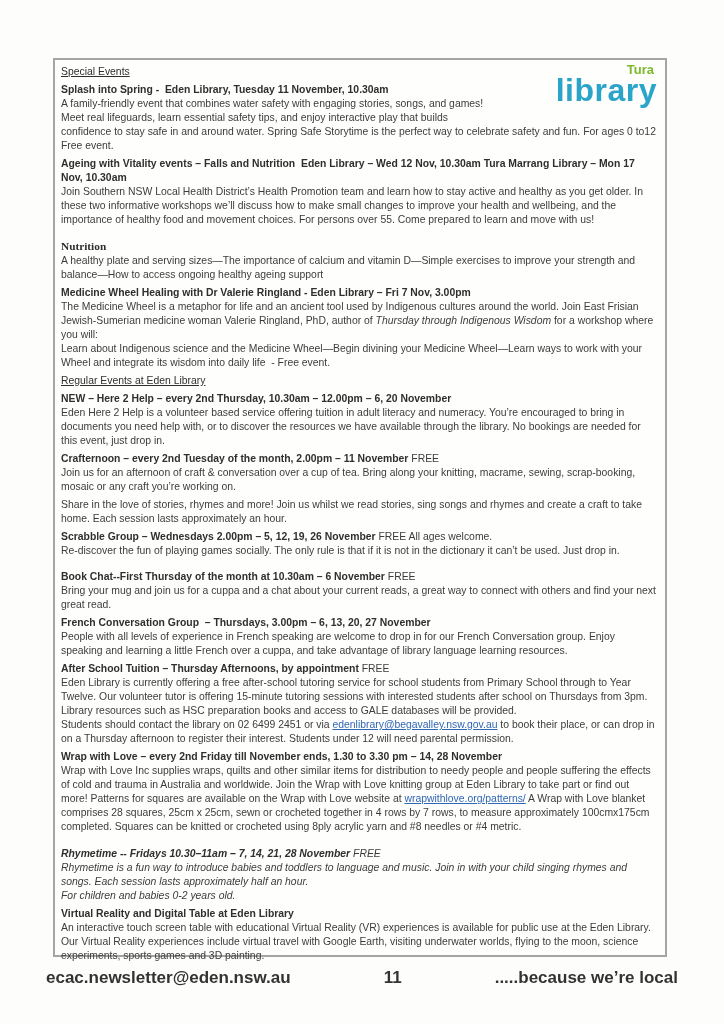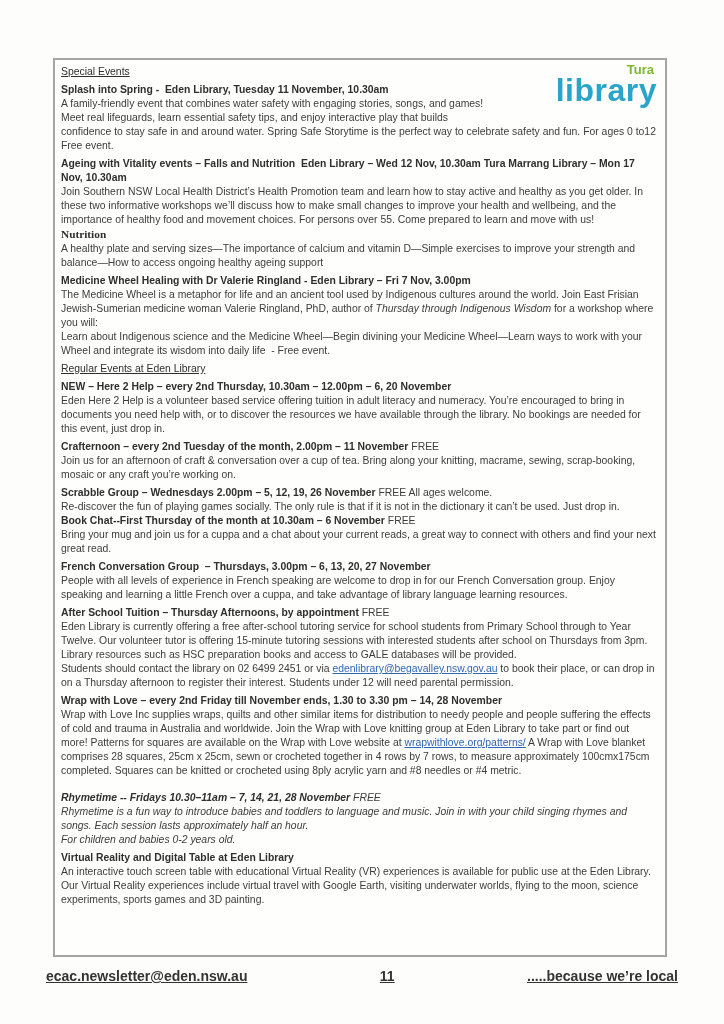--- a/index.html
+++ b/index.html
@@ -38,21 +38,21 @@
     color: #2ba4c9;
   }
   .logo-eden {
     position: absolute;
     top: -2px; right: 3px;
     font-size: 13px;
     font-weight: bold;
     color: #7cb92c;
   }
   .section { margin-top: 4px; }
-  .section.tight { margin-top: 0; }
+  .section.tight { margin-top: 12px; }
   .section.gap { margin-top: 13px; font-style: italic; }
   .section:first-child { margin-top: 0; }
   p.heading, p.body { margin: 0; white-space: pre-wrap; }
   p.heading { color: #2f2f2f; }
   .run-bold { font-weight: bold; }
   .run-bold-underline { font-weight: normal; text-decoration: underline; }
   .run-serif-bold {
     font-family: "Liberation Serif", serif;
     font-weight: bold;
     font-size: 11.3px;
@@ -60,24 +60,23 @@
   .run-regular { font-weight: normal; color: #3c3c3c; }
   .run-italic { font-style: italic; }
   a.run-link { color: #2f66b5; text-decoration: underline; }
   .footer {
     position: absolute;
     left: 46px; top: 968px;
     width: 632px;
     display: flex;
     justify-content: space-between;
     align-items: baseline;
-    font-size: 14px;
+    font-size: 17px;
     font-weight: bold;
     color: #333333;
-    text-decoration: underline;
   }
   .footer .page-num { font-weight: bold; }
 </style>
 </head>
 <body>
 
 <div class="page-box">
   <div class="logo">
     <span class="logo-eden">Tura</span>
     <span class="logo-library">library</span>
@@ -109,20 +108,21 @@
       </div>
       <div class="section">
         <p class="heading"><span class="run-bold">NEW – Here 2 Help – every 2nd Thursday, 10.30am – 12.00pm – 6, 20 November</span></p>
         <p class="body"><span class="run-regular">Eden Here 2 Help is a volunteer based service offering tuition in adult literacy and numeracy. You’re encouraged to bring in documents you need help with, or to discover the resources we have available through the library. No bookings are needed for this event, just drop in.</span></p>
       </div>
       <div class="section">
         <p class="heading"><span class="run-bold">Crafternoon – every 2nd Tuesday of the month, 2.00pm – 11 November </span><span class="run-regular">FREE</span></p>
         <p class="body"><span class="run-regular">Join us for an afternoon of craft &amp; conversation over a cup of tea. Bring along your knitting, macrame, sewing, scrap-booking, mosaic or any craft you’re working on.</span></p>
       </div>
       <div class="section">
+        <p class="body"><span class="run-regular">Share in the love of stories, rhymes and more! Join us whilst we read stories, sing songs and rhymes and create a craft to take home. Each session lasts approximately an hour.</span></p>
       </div>
       <div class="section">
         <p class="heading"><span class="run-bold">Scrabble Group – Wednesdays 2.00pm – 5, 12, 19, 26 November </span><span class="run-regular">FREE All ages welcome.</span></p>
         <p class="body"><span class="run-regular">Re-discover the fun of playing games socially. The only rule is that if it is not in the dictionary it can’t be used. Just drop in.</span></p>
       </div>
       <div class="section tight">
         <p class="heading"><span class="run-bold">Book Chat--First Thursday of the month at 10.30am – 6 November </span><span class="run-regular">FREE</span></p>
         <p class="body"><span class="run-regular">Bring your mug and join us for a cuppa and a chat about your current reads, a great way to connect with others and find your next great read.</span></p>
       </div>
       <div class="section">

